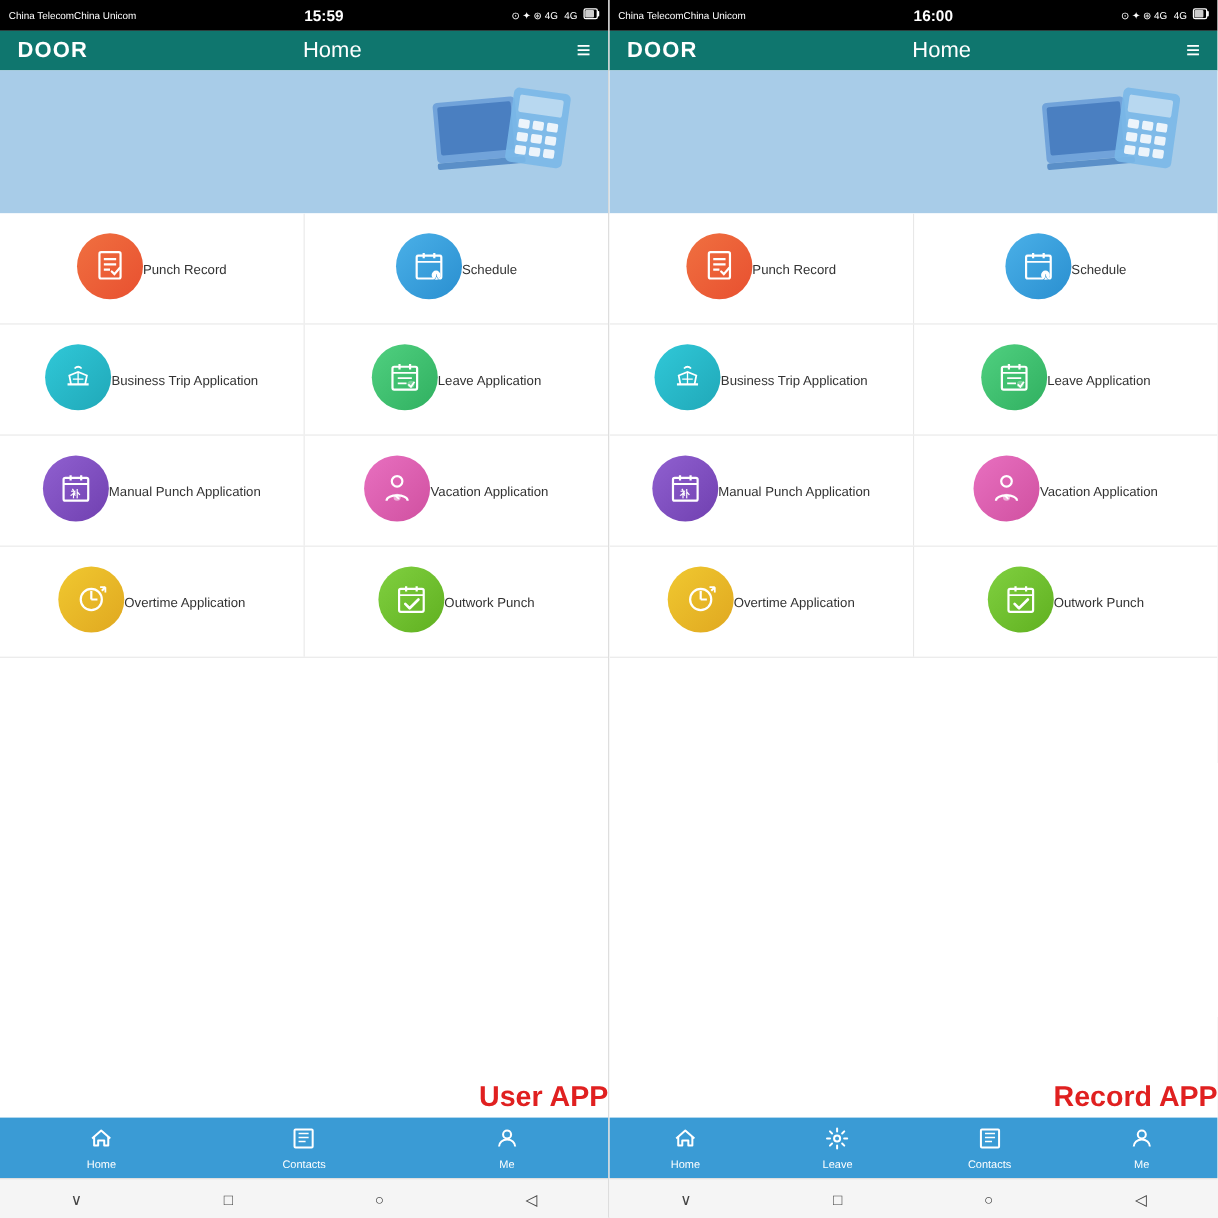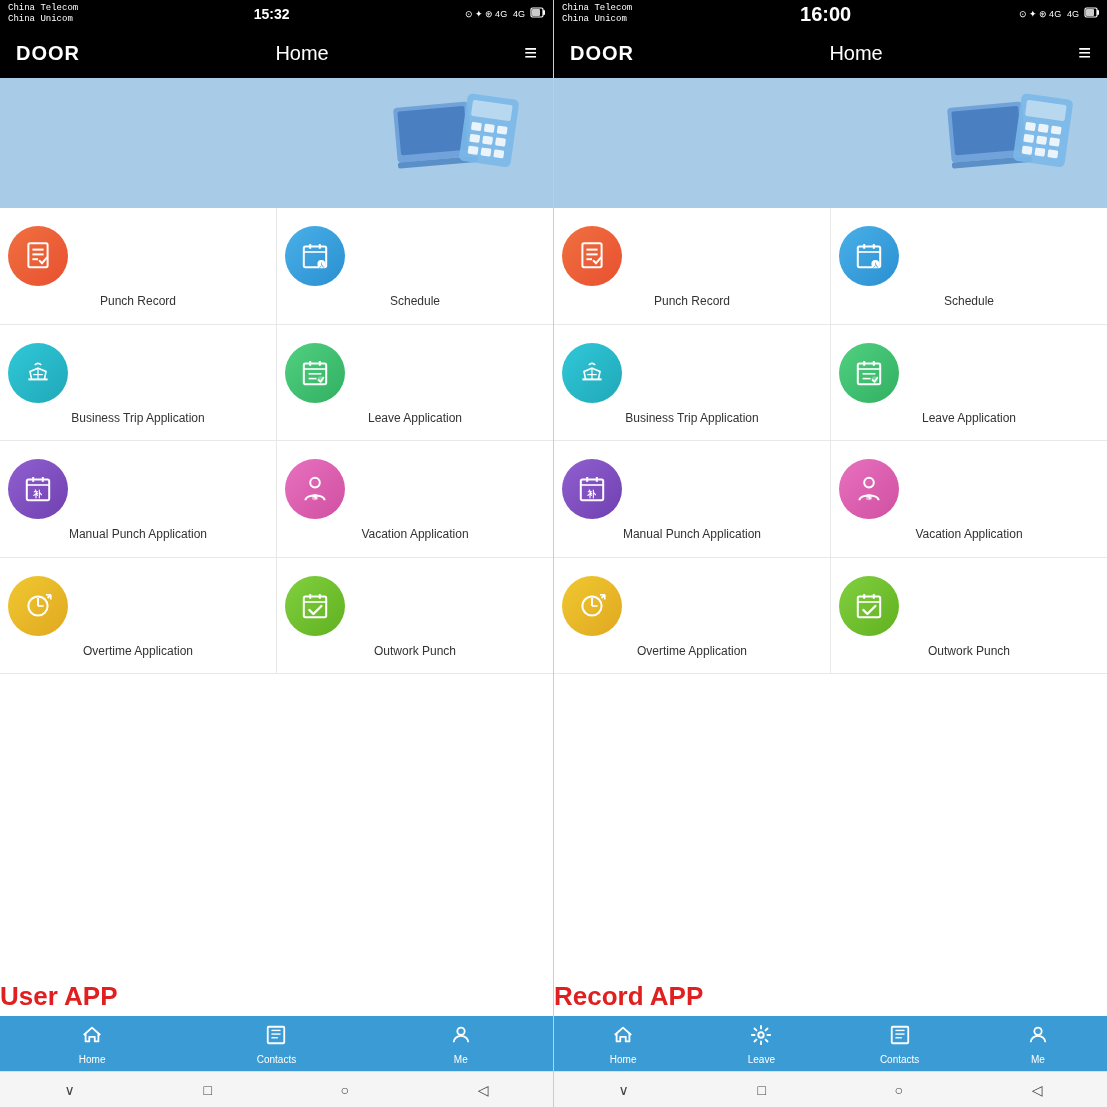--- a/index.html
+++ b/index.html
@@ -37,32 +37,32 @@
       background: #000;
       color: #fff;
       font-size: 10px;
       padding: 4px 8px;
       display: flex;
       justify-content: space-between;
       align-items: center;
       height: 28px;
       flex-shrink: 0;
     }
-    .status-left { display: flex; flex-direction: column; font-size: 9px; line-height: 1.2; font-family: Liberation Mono, monospace; }
+    .status-left { display: flex; flex-direction: row; font-size: 9px; line-height: 1.2; }
     .status-right { font-size: 10px; }
 
     
     .header {
-      background: #000000;
+      background: #0f766e;
       color: #fff;
       display: flex;
       align-items: center;
       justify-content: space-between;
       padding: 0 16px;
-      height: 50px;
+      height: 36px;
       flex-shrink: 0;
     }
     .header-logo {
       font-size: 20px;
       font-weight: bold;
       letter-spacing: 1px;
     }
     .header-title {
       font-size: 20px;
       font-weight: 400;
@@ -99,21 +99,22 @@
     }
 
     .menu-row {
       display: flex;
       border-bottom: 1px solid #e8e8e8;
     }
 
     .menu-item {
       flex: 1;
       display: flex;
-      flex-direction: column;
+      flex-direction: row;
+      align-items: center;
       justify-content: center;
       padding: 18px 8px 14px;
       cursor: pointer;
       text-align: center;
     }
 
     .menu-item:first-child {
       border-right: 1px solid #e8e8e8;
     }
 
@@ -139,21 +140,21 @@
     .icon-blue { background: linear-gradient(135deg, #4ab0e8, #2a8fd0); }
     .icon-cyan { background: linear-gradient(135deg, #30c8d8, #20a8b8); }
     .icon-green { background: linear-gradient(135deg, #50d080, #30b060); }
     .icon-purple { background: linear-gradient(135deg, #9060d0, #7040b0); }
     .icon-pink { background: linear-gradient(135deg, #e870c0, #d050a0); }
     .icon-yellow { background: linear-gradient(135deg, #f0c830, #e0a820); }
     .icon-lime { background: linear-gradient(135deg, #80d040, #60b020); }
 
     
     .app-label {
-      text-align: left;
+      text-align: right;
       padding: 8px 0 4px;
       font-size: 26px;
       font-weight: bold;
       color: #e02020;
       flex-shrink: 0;
       background: #fff;
     }
 
     
     .bottom-nav {
@@ -197,21 +198,21 @@
 </head>
 <body>
 
 <div class="phones-container">
 <div class="phone">
     <div class="status-bar">
       <div class="status-left">
         <span>China Telecom</span>
         <span>China Unicom</span>
       </div>
-      <span style="font-size:14px;font-weight:bold;">15:32</span>
+      <span style="font-size:14px;font-weight:bold;">15:59</span>
       <div class="status-right">
         <svg width="80" height="16" viewBox="0 0 80 16">
           <text x="0" y="12" font-size="9" fill="white">⊙ ✦ ⊛ 4G</text>
           <text x="48" y="12" font-size="9" fill="white">4G</text>
           <rect x="66" y="3" width="12" height="9" rx="1.5" fill="none" stroke="white" stroke-width="1.2"></rect>
           <rect x="67" y="4" width="8" height="7" rx="1" fill="white" opacity="0.8"></rect>
           <rect x="78" y="5" width="2" height="5" rx="1" fill="white"></rect>
         </svg>
       </div>
     </div>
@@ -399,21 +400,21 @@
       <span class="sys-nav-btn">○</span>
       <span class="sys-nav-btn">◁</span>
     </div>
   </div>
     <div class="phone">
     <div class="status-bar">
       <div class="status-left">
         <span>China Telecom</span>
         <span>China Unicom</span>
       </div>
-      <span style="font-size:20px;font-weight:bold;">16:00</span>
+      <span style="font-size:14px;font-weight:bold;">16:00</span>
       <div class="status-right">
         <svg width="80" height="16" viewBox="0 0 80 16">
           <text x="0" y="12" font-size="9" fill="white">⊙ ✦ ⊛ 4G</text>
           <text x="48" y="12" font-size="9" fill="white">4G</text>
           <rect x="66" y="3" width="12" height="9" rx="1.5" fill="none" stroke="white" stroke-width="1.2"></rect>
           <rect x="67" y="4" width="8" height="7" rx="1" fill="white" opacity="0.8"></rect>
           <rect x="78" y="5" width="2" height="5" rx="1" fill="white"></rect>
         </svg>
       </div>
     </div>

